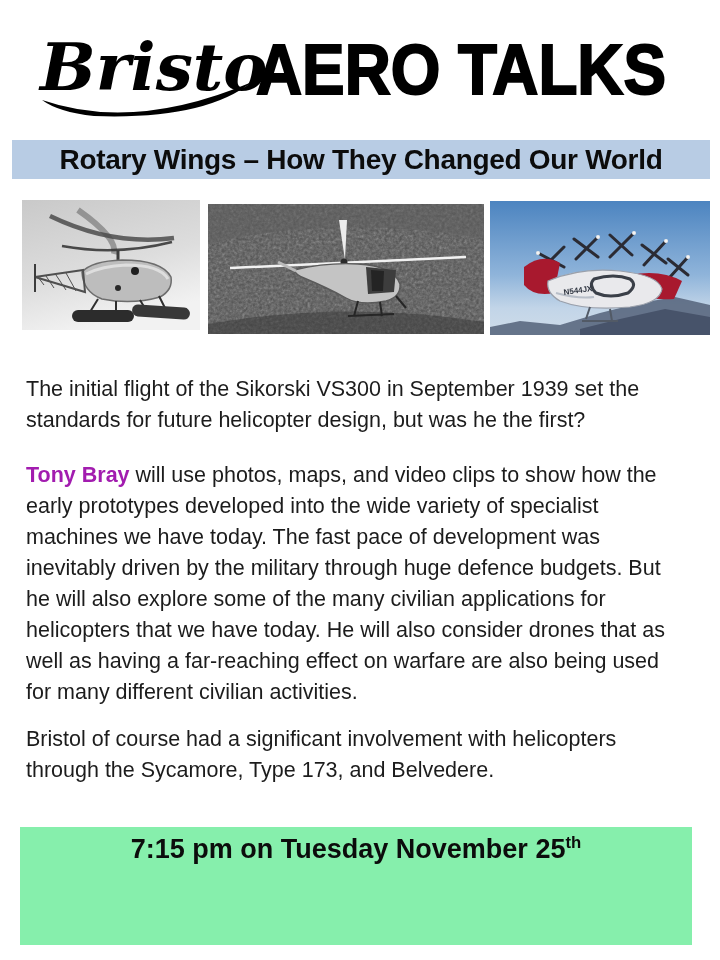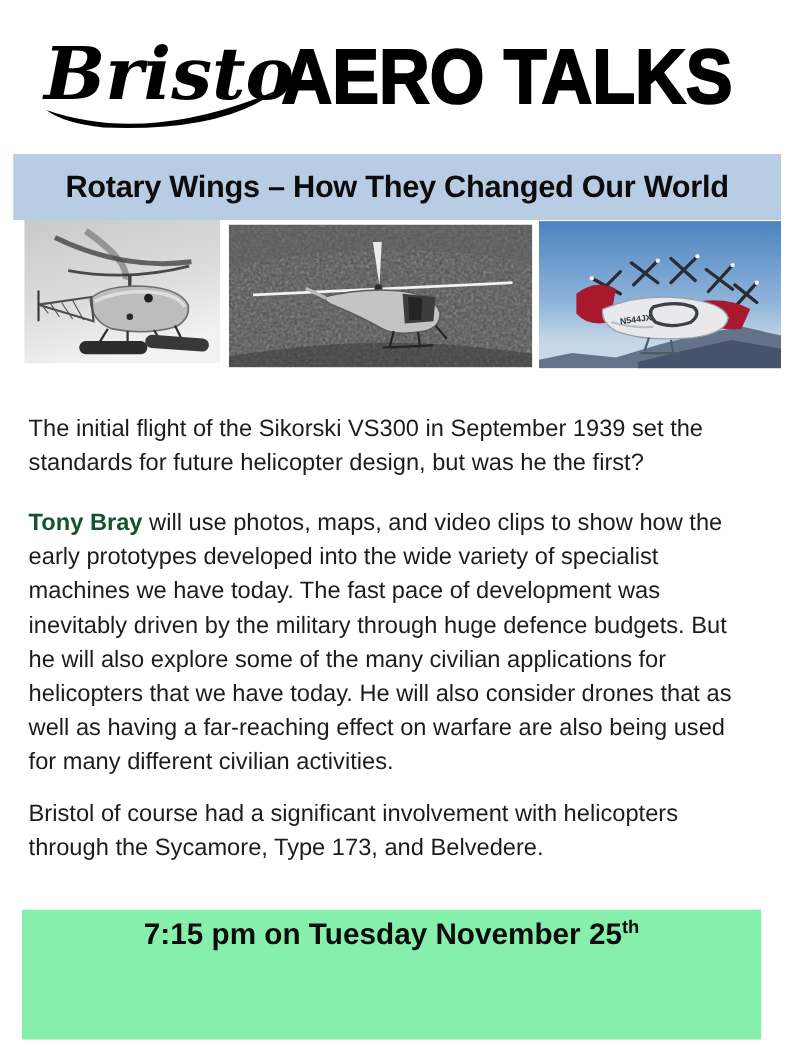--- a/index.html
+++ b/index.html
@@ -6,38 +6,38 @@
   html,body { background:#ffffff; }
   body { width:720px; height:960px; font-family:"Liberation Sans", sans-serif; color:#161616; }
   .page { position:relative; width:720px; height:960px; background:#ffffff; overflow:hidden; }
 
   
   .logo-script { position:absolute; left:34px; top:16px; width:232px; height:110px; }
   .aero-title  { position:absolute; left:254px; top:34px; width:420px; height:72px; }
 
   
   .title-banner {
-    position:absolute; left:12px; top:140px; width:698px; height:60px;
+    position:absolute; left:12px; top:140px; width:698px; height:39px;
     display:flex; align-items:center; justify-content:center;
     font-weight:bold; font-size:28px; letter-spacing:-0.3px; color:#0c0c0c;
   }
 
   
   .photo { position:absolute; overflow:hidden; }
   .photo svg { display:block; width:100%; height:100%; }
   .photo-1 { left:22px;  top:200px; width:178px; height:130px; }
   .photo-2 { left:208px; top:204px; width:276px; height:130px; }
   .photo-3 { left:490px; top:201px; width:220px; height:134px; }
 
   
   .body-text {
     position:absolute; left:26px; width:658px;
     font-size:21.5px; line-height:31px; color:#1c1c1c;
   }
-  .body-text strong { font-weight:bold; color:#14532d; }
+  .body-text strong { font-weight:bold; color:#a21caf; }
 
   
   .event-banner {
     position:absolute; left:20px; top:827px; width:672px; height:118px;
     text-align:center; font-weight:bold; font-size:27px; line-height:38px;
     color:#0c0c0c; padding-top:3px;
   }
   .event-banner sup { font-size:0.62em; vertical-align:super; line-height:0; }
 </style>
 </head>

